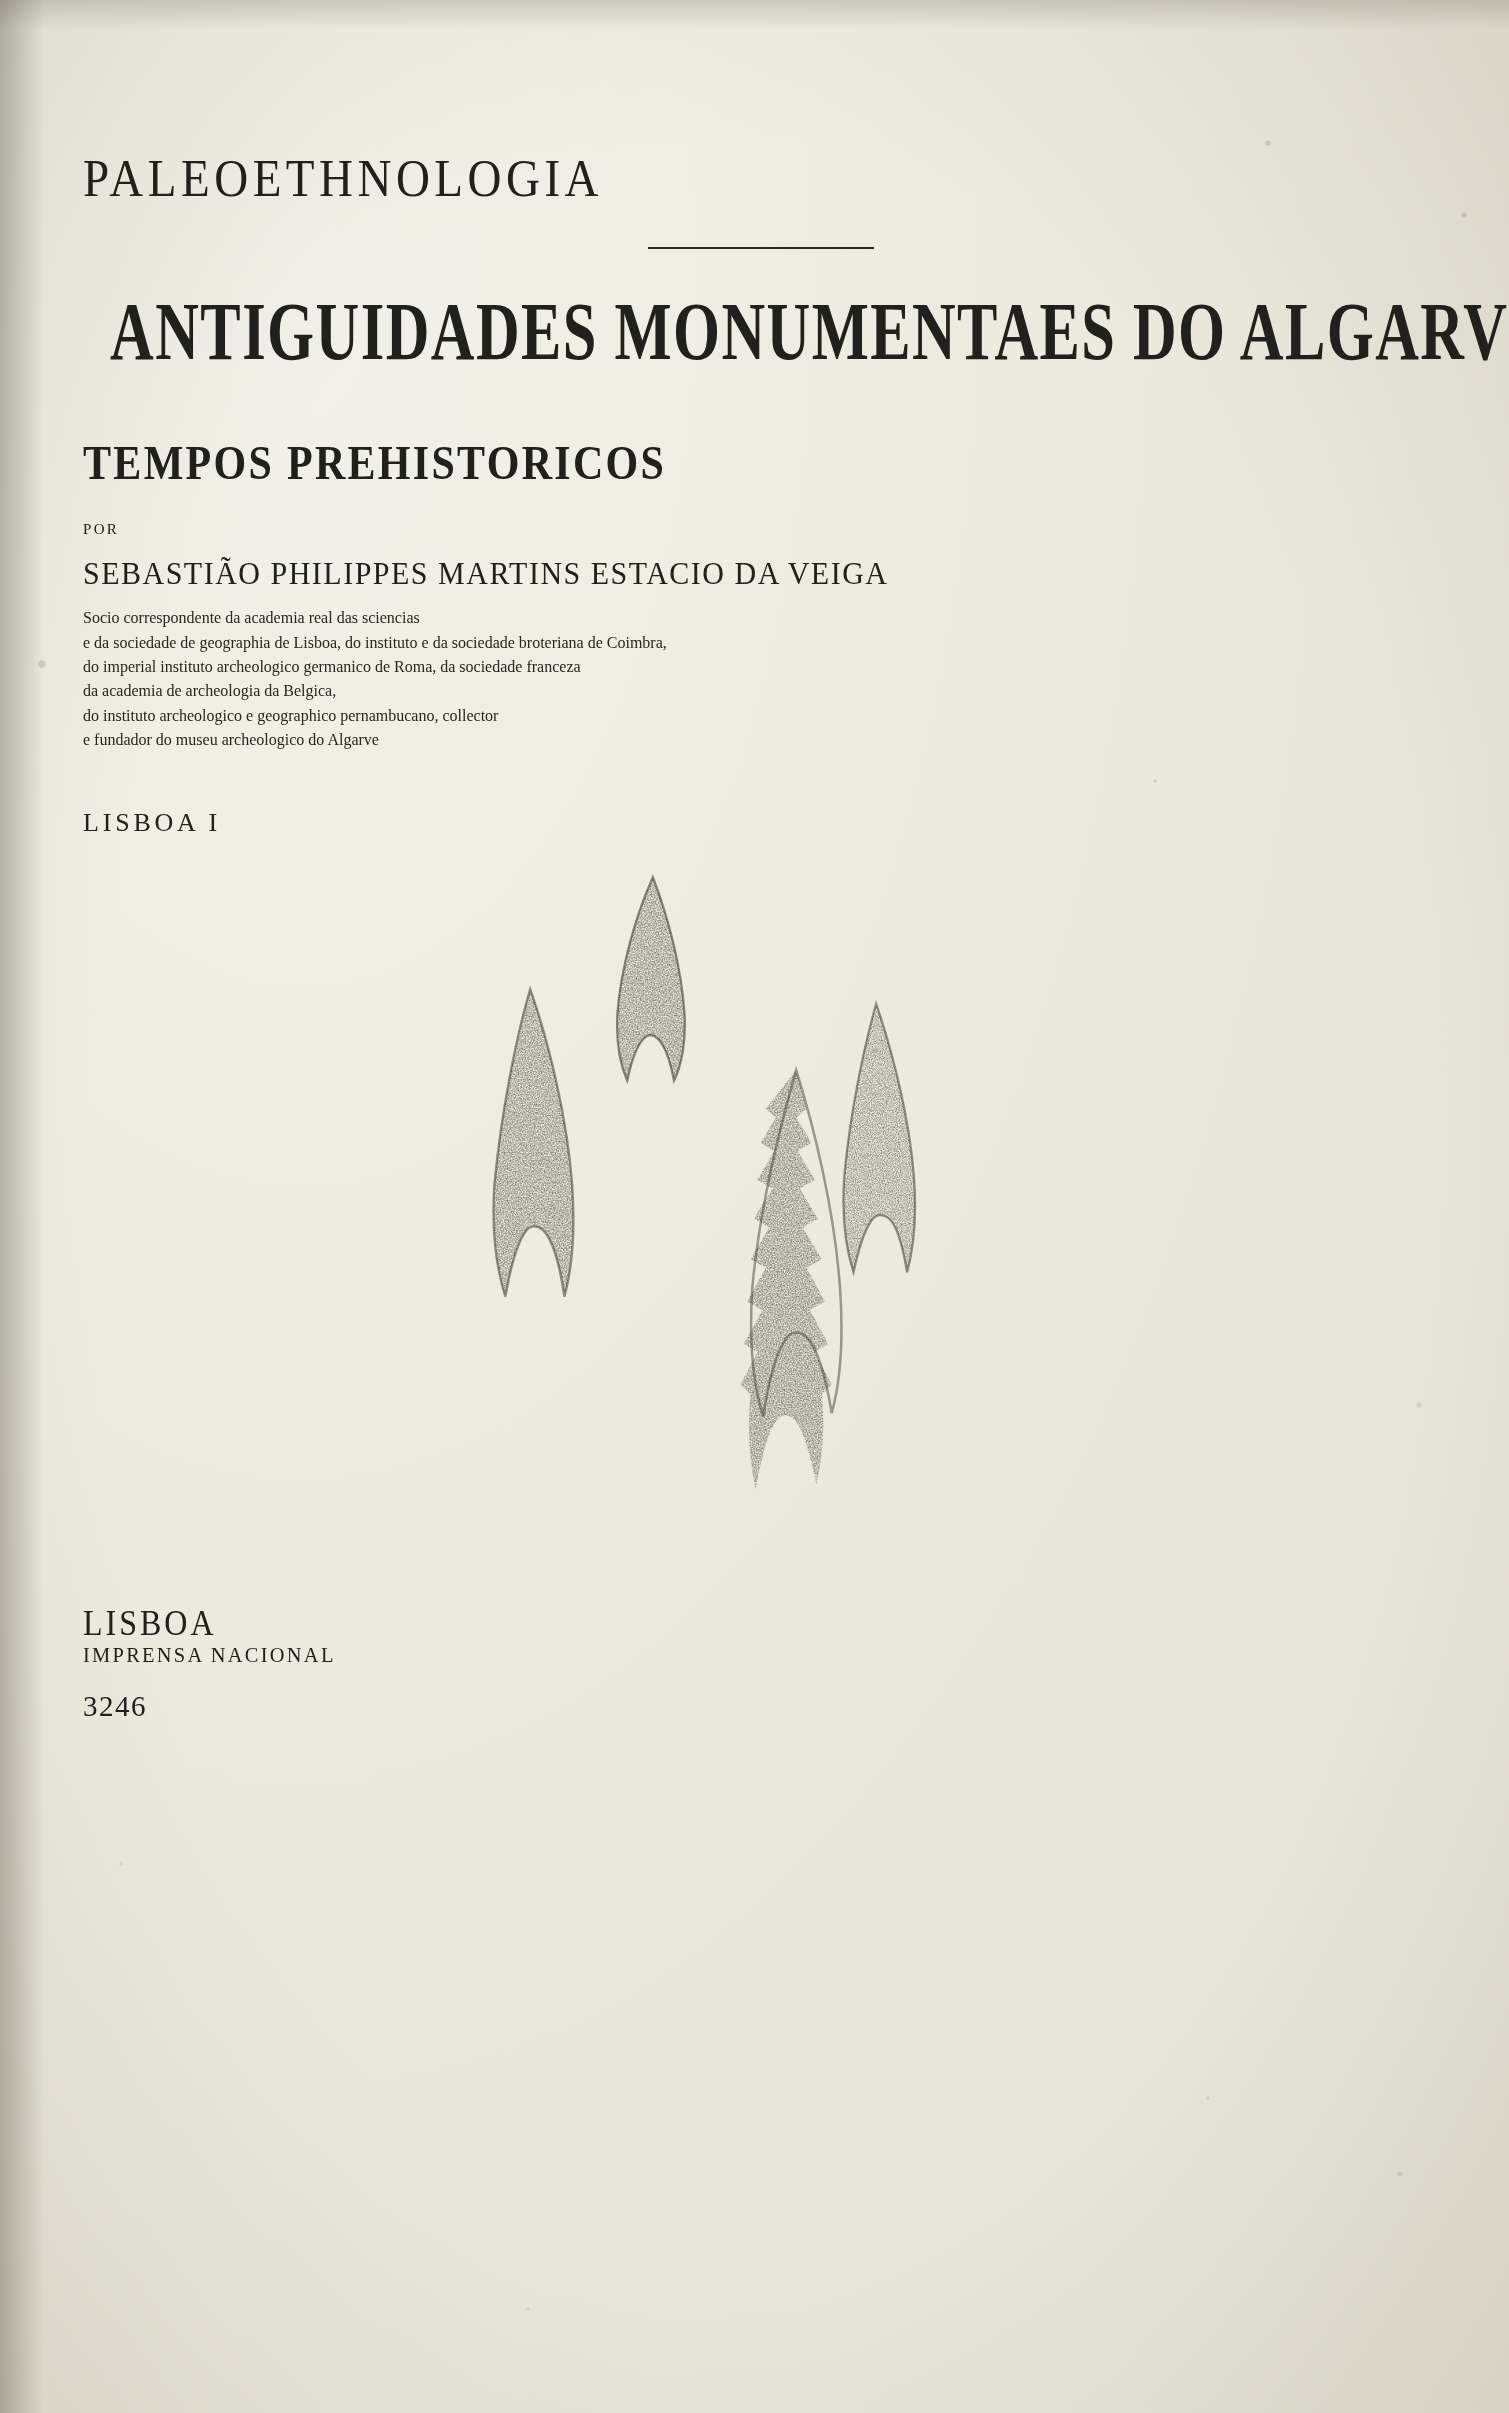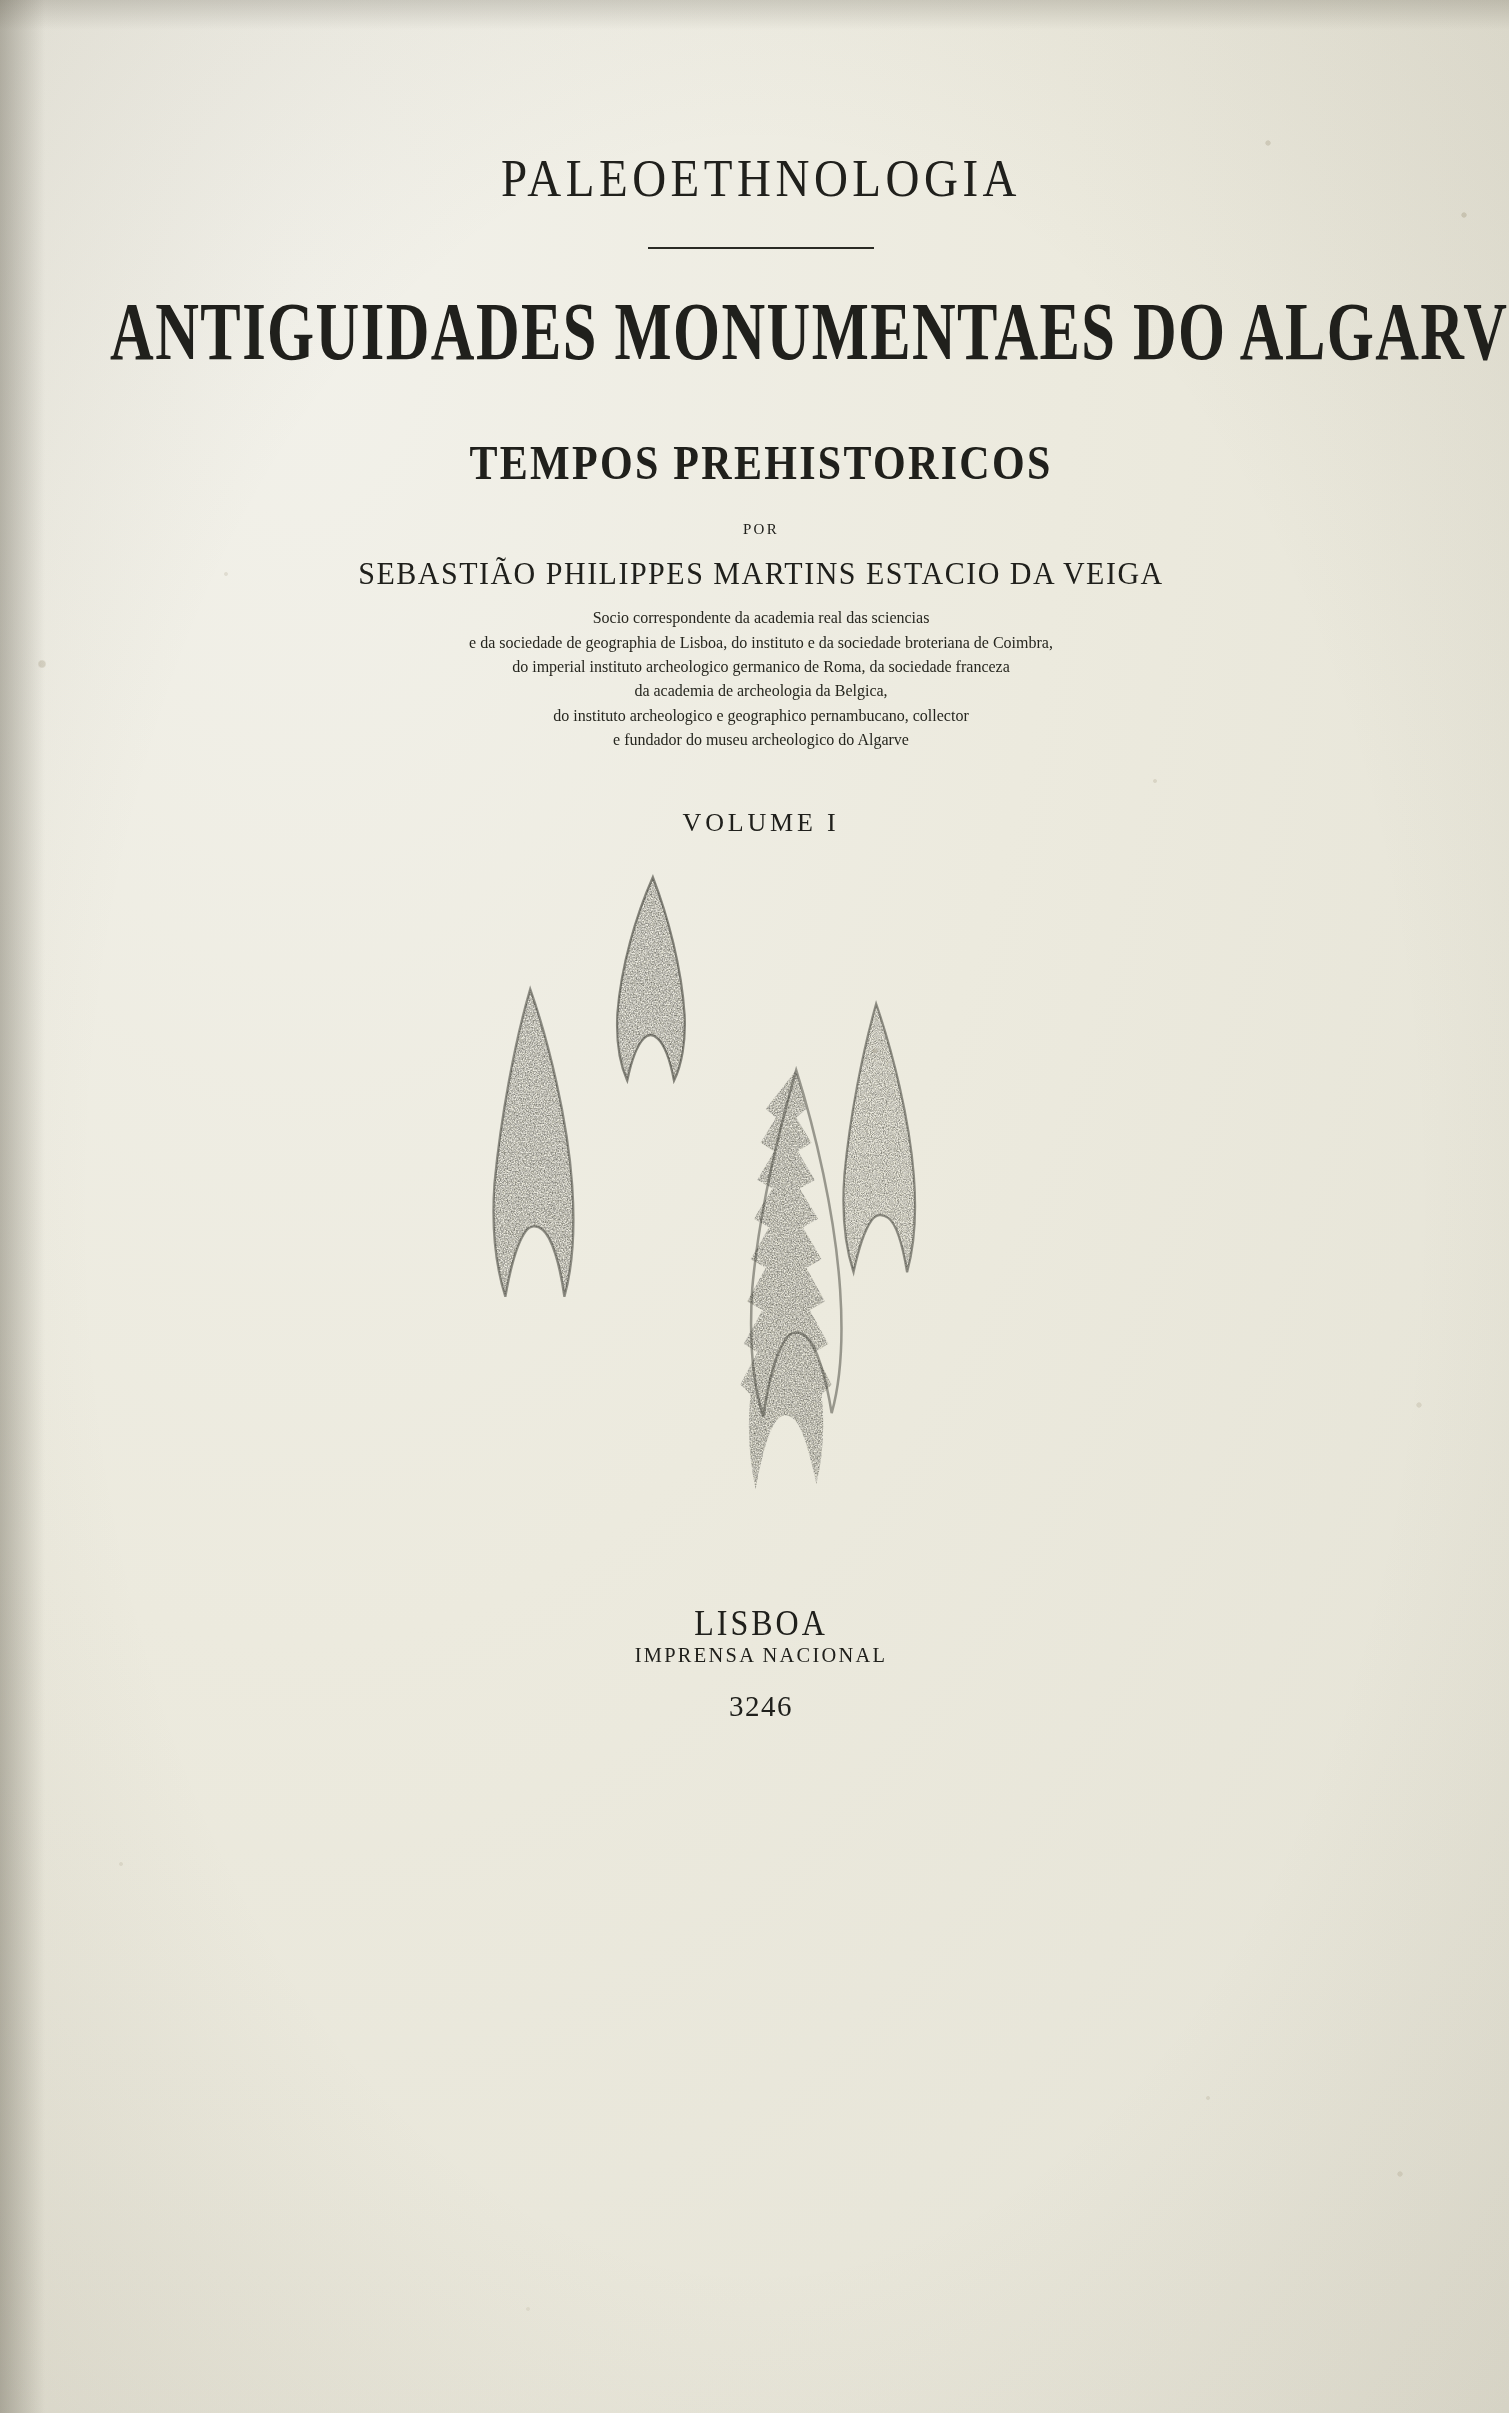--- a/index.html
+++ b/index.html
@@ -52,21 +52,21 @@
     left: 0; right: 0; top: 0; height: 30px;
     background: linear-gradient(to bottom, rgba(60,55,40,0.18), rgba(60,55,40,0));
     pointer-events: none;
   }
 
   .content {
     position: absolute;
     left: 83px;
     right: 70px;
     top: 0;
-    text-align: center;
+    text-align: left;
   }
 
   .t-main {
     margin-top: 151px;
     font-size: 47px;
     letter-spacing: 4.5px;
     font-weight: 400;
     transform: scaleY(1.12);
   }
 
@@ -168,21 +168,21 @@
 
     <div class="t-affil">
       <div>Socio correspondente da academia real das sciencias</div>
       <div>e da sociedade de geographia de Lisboa, do instituto e da sociedade broteriana de Coimbra,</div>
       <div>do imperial instituto archeologico germanico de Roma, da sociedade franceza</div>
       <div>da academia de archeologia da Belgica,</div>
       <div>do instituto archeologico e geographico pernambucano, collector</div>
       <div>e fundador do museu archeologico do Algarve</div>
     </div>
 
-    <div class="t-volume">VOLUME I</div>
+    <div class="t-volume">LISBOA I</div>
 
     <div class="figure">
       <svg width="619" height="709" viewBox="0 0 820 940" role="img" aria-label="three prehistoric barbed arrowheads">
         <defs>
           <filter id="grainy" x="-20%" y="-20%" width="140%" height="140%">
             <feTurbulence type="fractalNoise" baseFrequency="0.55" numOctaves="4" seed="7" result="n"></feTurbulence>
             <feColorMatrix in="n" type="matrix" values="0 0 0 0 0
                       0 0 0 0 0
                       0 0 0 0 0
                       1 0 0 0 -0.25" result="mask"></feColorMatrix>

